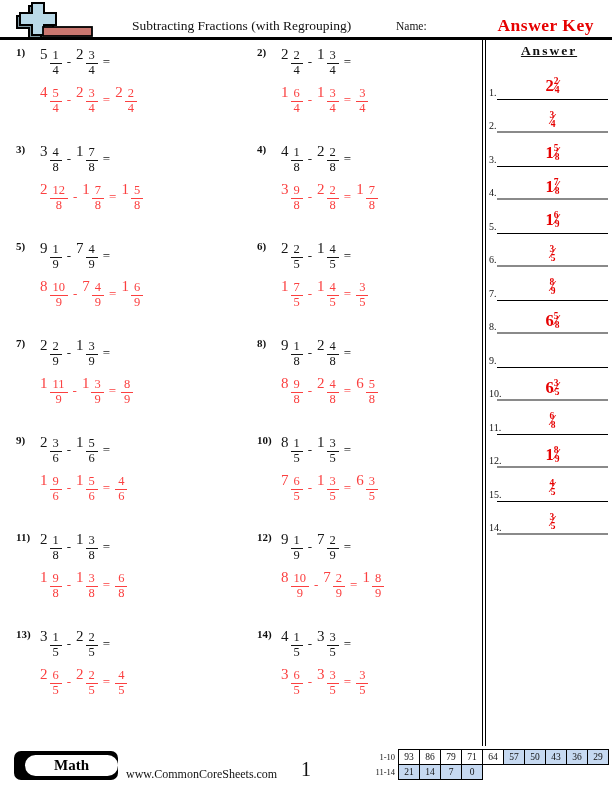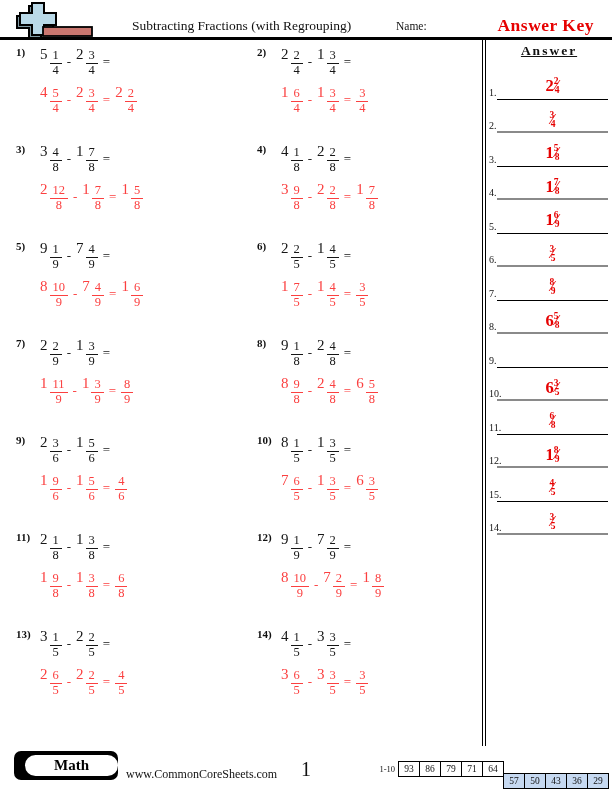--- a/index.html
+++ b/index.html
@@ -54,21 +54,21 @@
                  border-radius:7px;display:flex;align-items:center;justify-content:flex-end;}
   .subject-badge-inner{background:#fff;border-radius:13px;width:93px;height:21px;display:flex;
                  align-items:center;justify-content:center;font-weight:bold;font-size:15px;color:#000;}
   .site{position:absolute;left:126px;bottom:2px;font-size:12px;}
   .page-num{position:absolute;left:0;right:0;bottom:3px;text-align:center;font-size:20px;}
   .score-grid{position:absolute;right:3px;top:0;}
   .score-row{display:flex;align-items:center;margin-top:-1px;}
   .score-row-label{width:38px;text-align:right;padding-right:4px;font-size:8.5px;}
   .score-cell{width:20px;height:14px;line-height:14px;border:1px solid #000;margin-left:-1px;
               text-align:center;font-size:9.5px;background:#fff;}
-  .score-cell.hl{background:var(--cell-blue,#c6d9f1);margin-top:24px;}
+  .score-cell.hl{background:var(--cell-blue,#c6d9f1);}
 </style>
 </head>
 <body>
 
 <div class="page">
 
   <div class="header">
     <svg class="logo" width="92" height="37" viewBox="0 0 92 37">
       <path d="M21 5 L33 5 L33 15 L45 15 L45 27 L33 27 L33 37 L21 37 L21 27 L9 27 L9 15 L21 15 Z" fill="#7f99a3" stroke="#000" stroke-width="2"></path>
       <path d="M24 2 L36 2 L36 12 L48 12 L48 24 L36 24 L36 34 L24 34 L24 24 L12 24 L12 12 L24 12 Z" fill="#b9d9e8" stroke="#000" stroke-width="2"></path>

